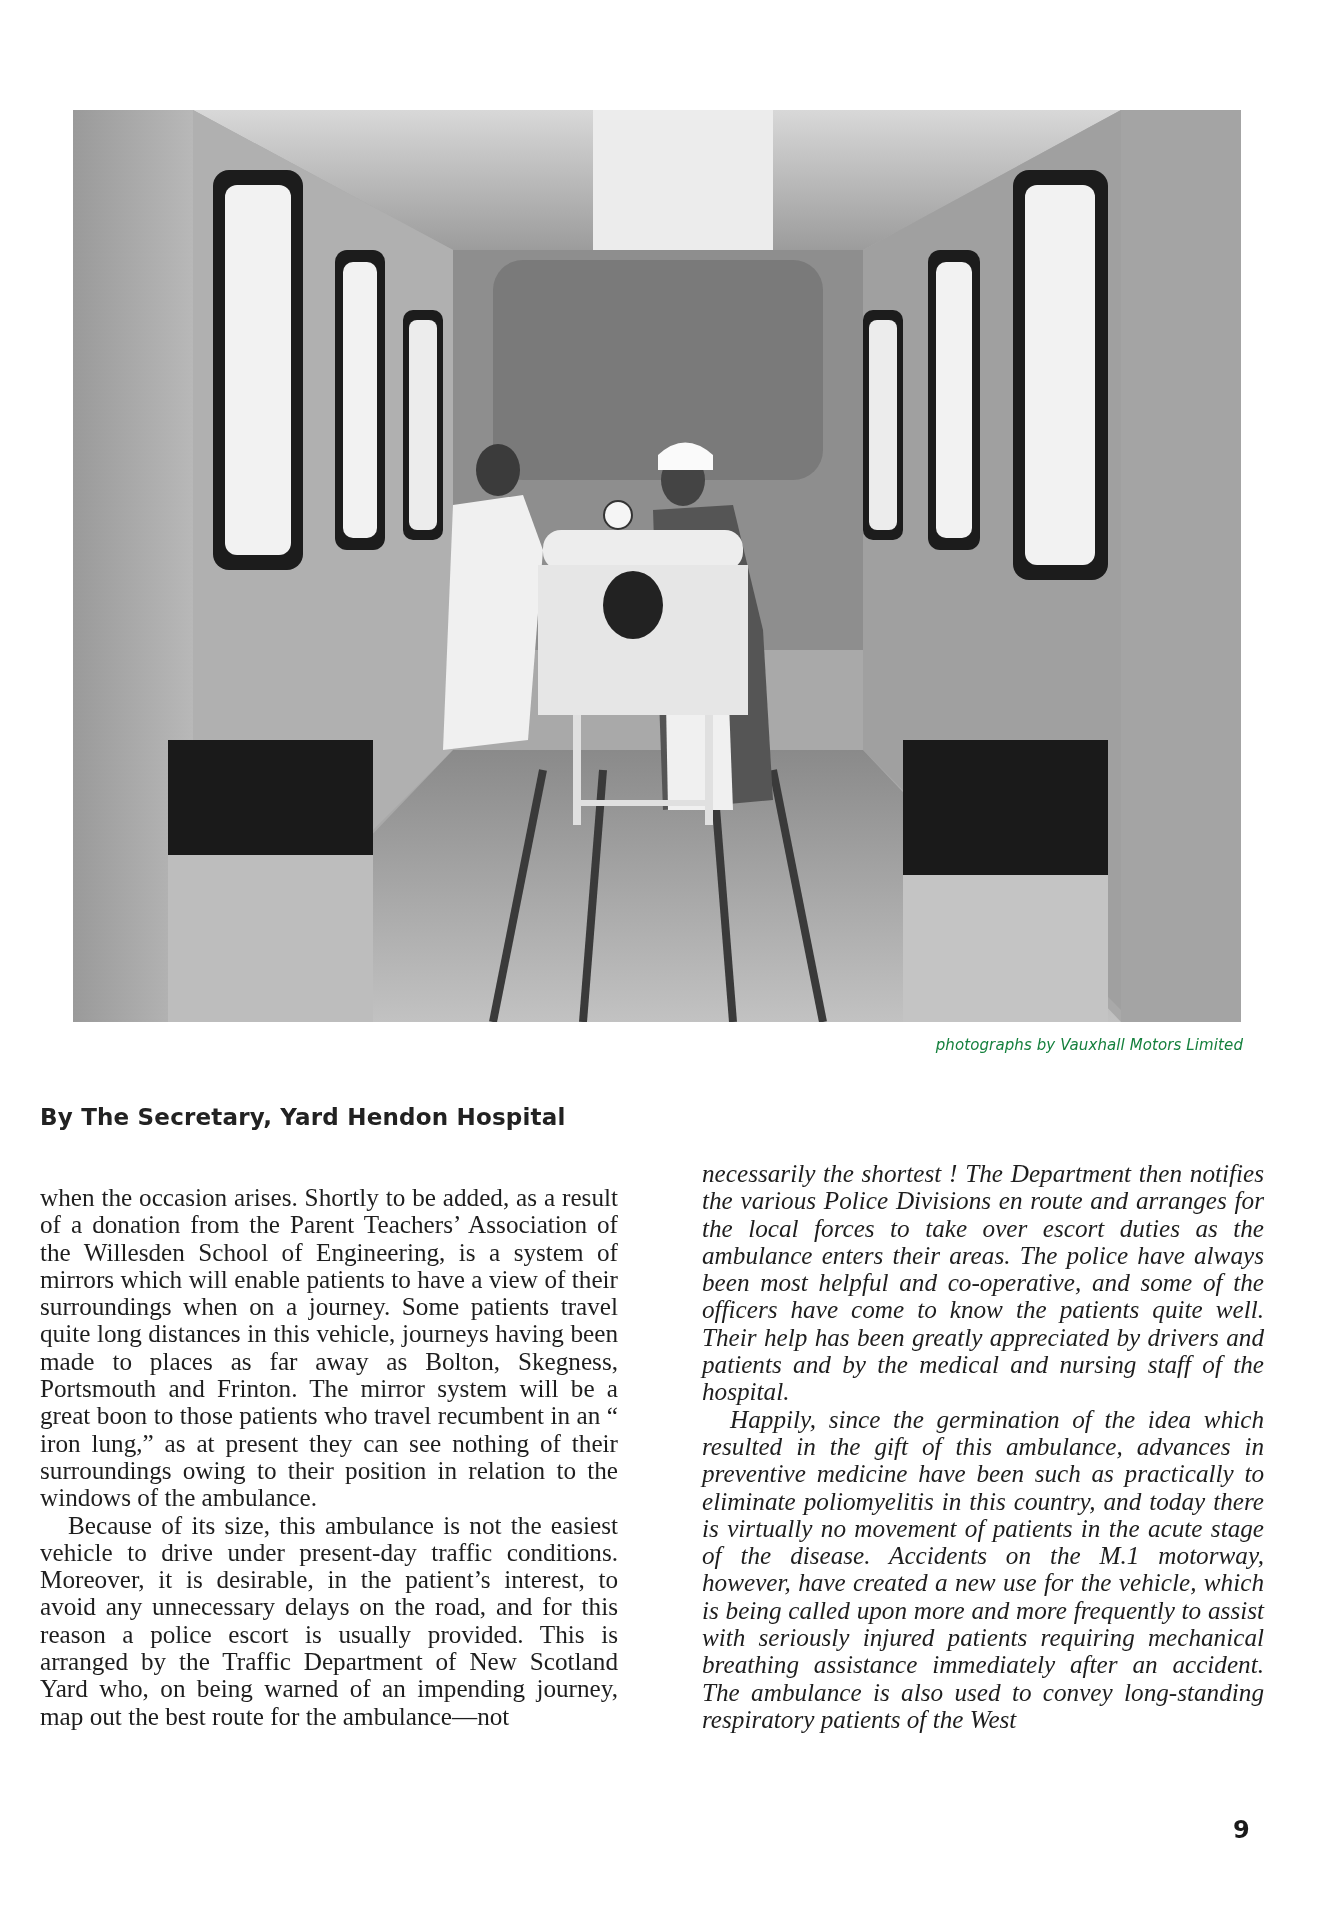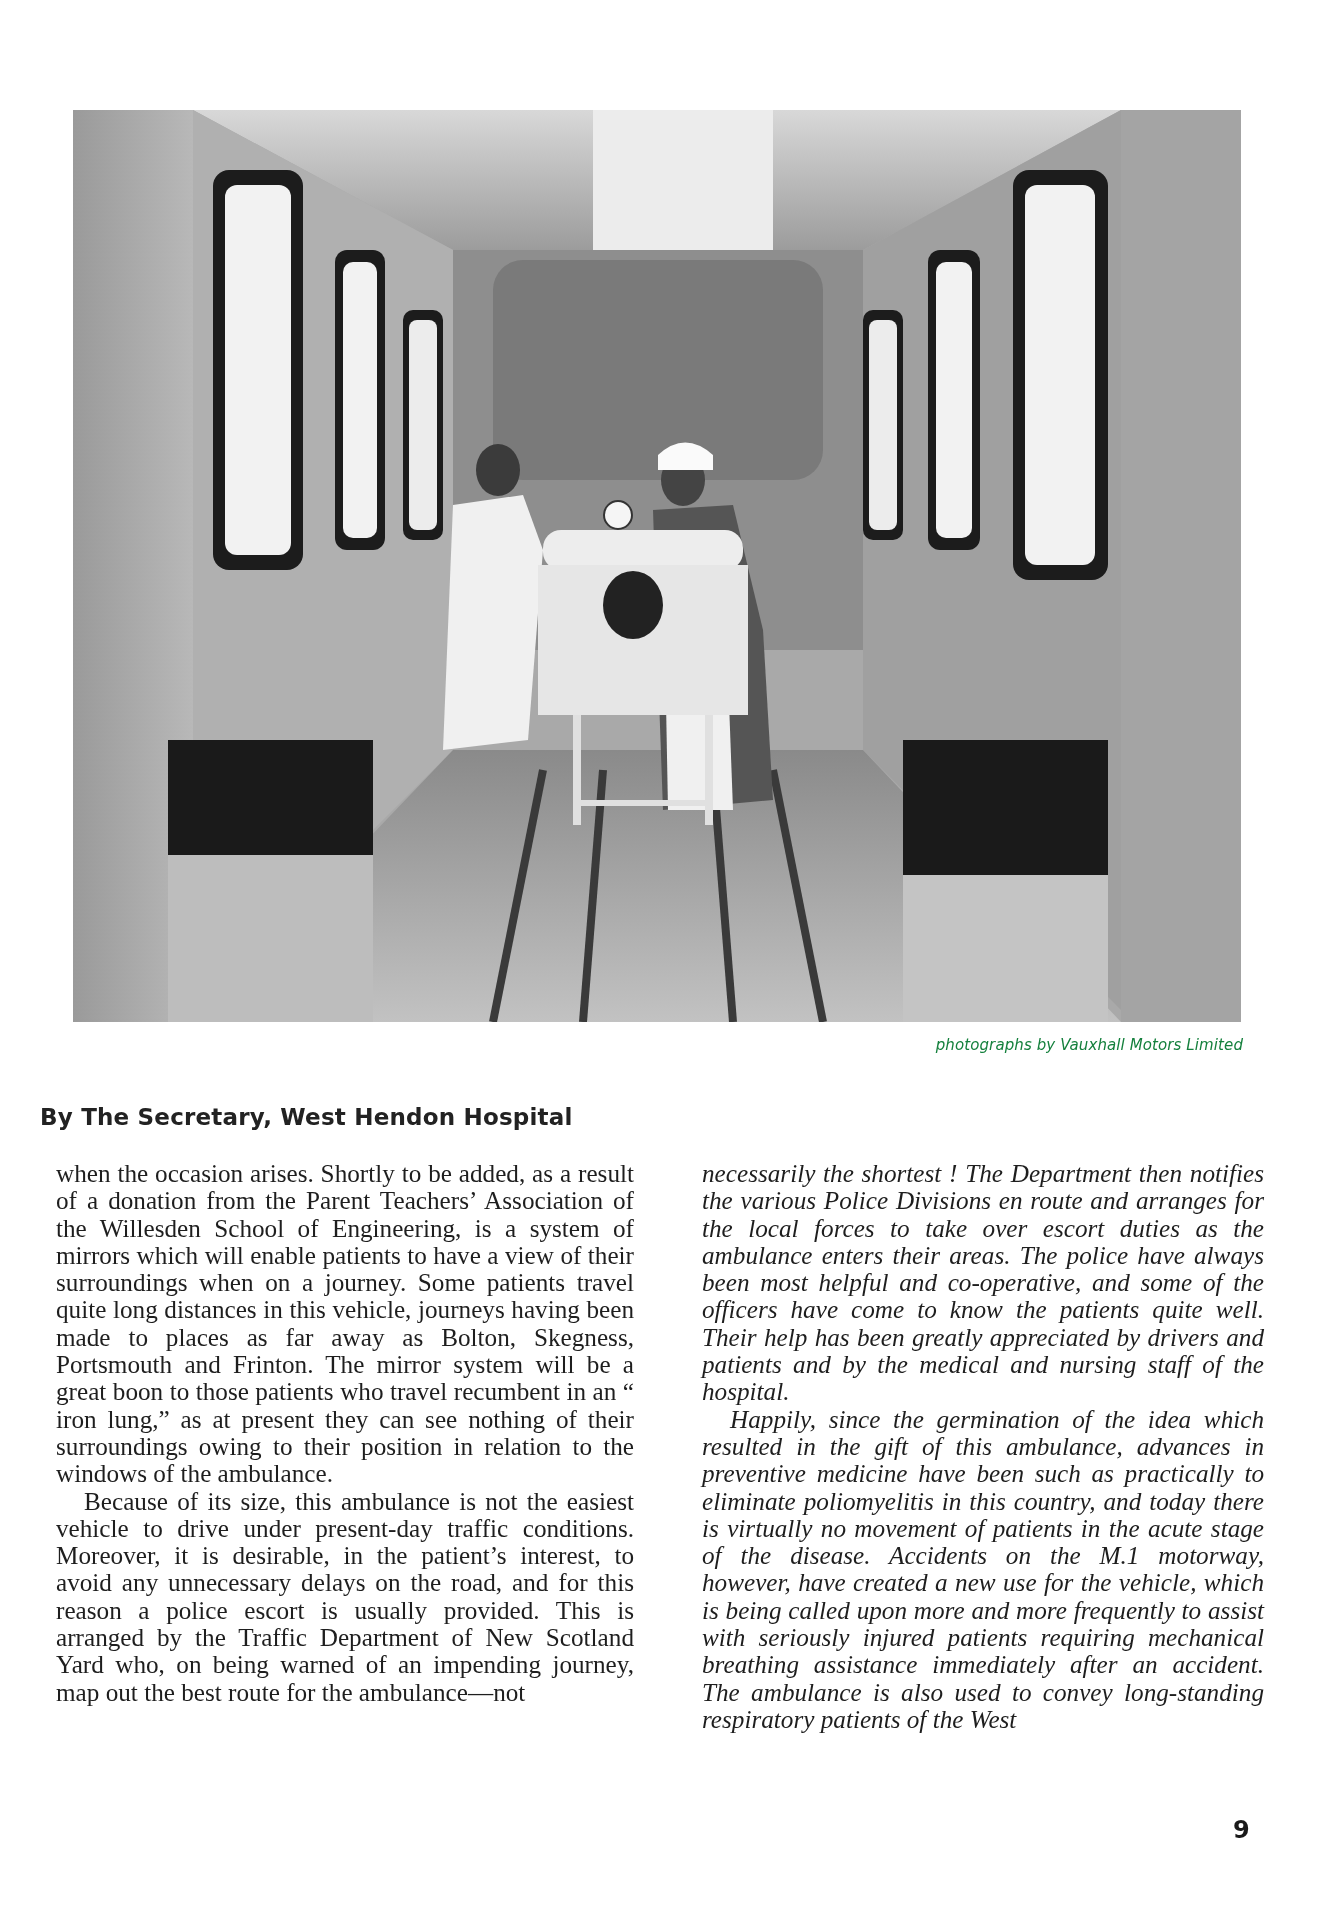--- a/index.html
+++ b/index.html
@@ -48,21 +48,21 @@
       position: absolute;
       top: 1160px;
       width: 578px;
       font-family: "Liberation Serif", serif;
       font-size: 25.2px;
       line-height: 27.3px;
       color: #1e1e1e;
       text-align: justify;
       hyphens: none;
     }
-    .col.left { left: 56px; }
+    .col.left { left: 40px; margin-top: 24px; }
     .col.right { left: 702px; width: 562px; font-style: italic; }
     .col p { margin: 0; }
     .col p.indent { text-indent: 28px; }
     .col p.noindent { text-indent: 0; }
     .page-number {
       position: absolute;
       left: 1233px;
       top: 1816px;
       font-family: "DejaVu Sans", sans-serif;
       font-weight: bold;
@@ -142,21 +142,21 @@
     <ellipse cx="560" cy="495" rx="30" ry="34" fill="#222"></ellipse>
     <circle cx="545" cy="405" r="14" fill="#f5f5f5" stroke="#333" stroke-width="2"></circle>
     <rect x="500" y="605" width="8" height="110" fill="#e0e0e0"></rect>
     <rect x="632" y="605" width="8" height="110" fill="#e0e0e0"></rect>
     <rect x="500" y="690" width="140" height="6" fill="#e0e0e0"></rect>
   </svg>
 </div>
 
 <div class="caption">photographs by Vauxhall Motors Limited</div>
 
-<div class="byline">By The Secretary, West Hendon Hospital</div>
+<div class="byline">By The Secretary, Yard Hendon Hospital</div>
 
 <div class="col left">
   <p class="noindent">when the occasion arises.  Shortly to be added, as a result of a donation from the Parent Teachers’ Association of the Willesden School of Engineering, is a system of mirrors which will enable patients to have a view of their surroundings when on a journey.  Some patients travel quite long distances in this vehicle, journeys having been made to places as far away as Bolton, Skegness, Portsmouth and Frinton.  The mirror system will be a great boon to those patients who travel recumbent in an “ iron lung,” as at present they can see nothing of their surroundings owing to their position in relation to the windows of the ambulance.</p>
   <p class="indent">Because of its size, this ambulance is not the easiest vehicle to drive under present-day traffic conditions.  Moreover, it is desirable, in the patient’s interest, to avoid any unnecessary delays on the road, and for this reason a police escort is usually provided.  This is arranged by the Traffic Department of New Scotland Yard who, on being warned of an impending journey, map out the best route for the ambulance—not</p>
 </div>
 
 <div class="col right">
   <p class="noindent">necessarily the shortest !  The Department then notifies the various Police Divisions en route and arranges for the local forces to take over escort duties as the ambulance enters their areas.  The police have always been most helpful and co-operative, and some of the officers have come to know the patients quite well.  Their help has been greatly appreciated by drivers and patients and by the medical and nursing staff of the hospital.</p>
   <p class="indent">Happily, since the germination of the idea which resulted in the gift of this ambulance, advances in preventive medicine have been such as practically to eliminate poliomyelitis in this country, and today there is virtually no movement of patients in the acute stage of the disease. Accidents on the M.1 motorway, however, have created a new use for the vehicle, which is being called upon more and more frequently to assist with seriously injured patients requiring mechanical breathing assistance immediately after an accident.  The ambulance is also used to convey long-standing respiratory patients of the West</p>
 </div>

